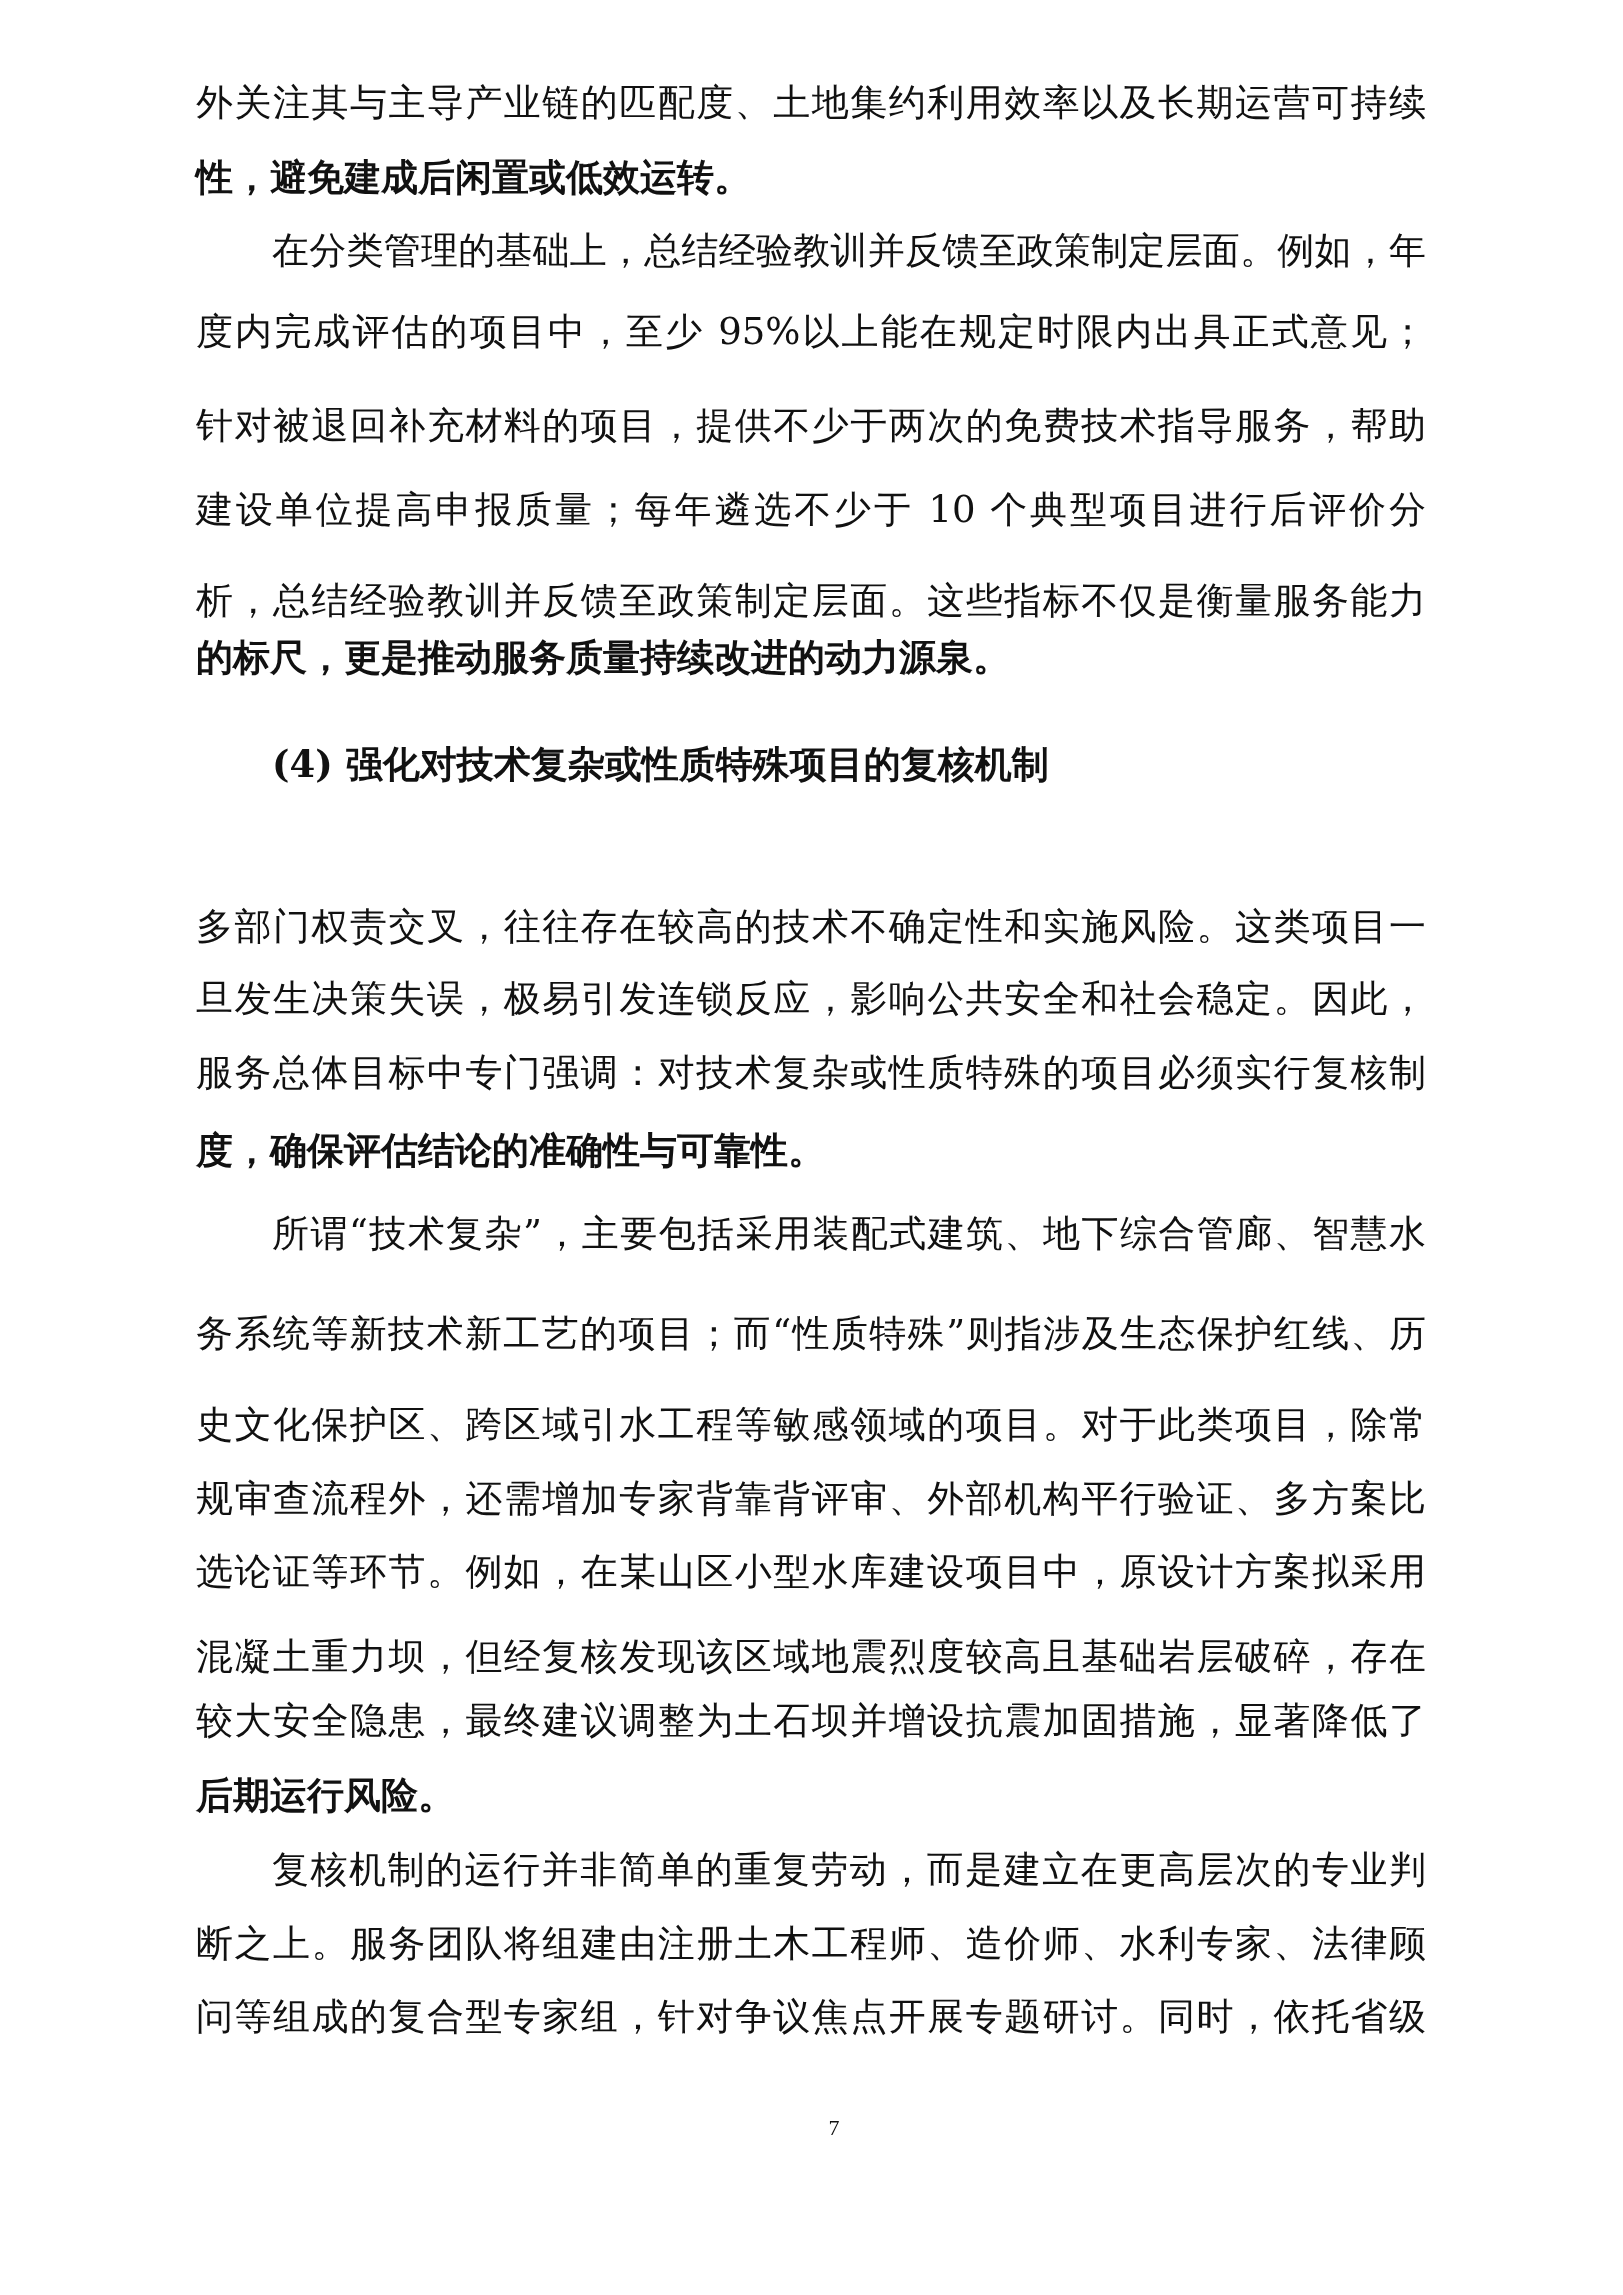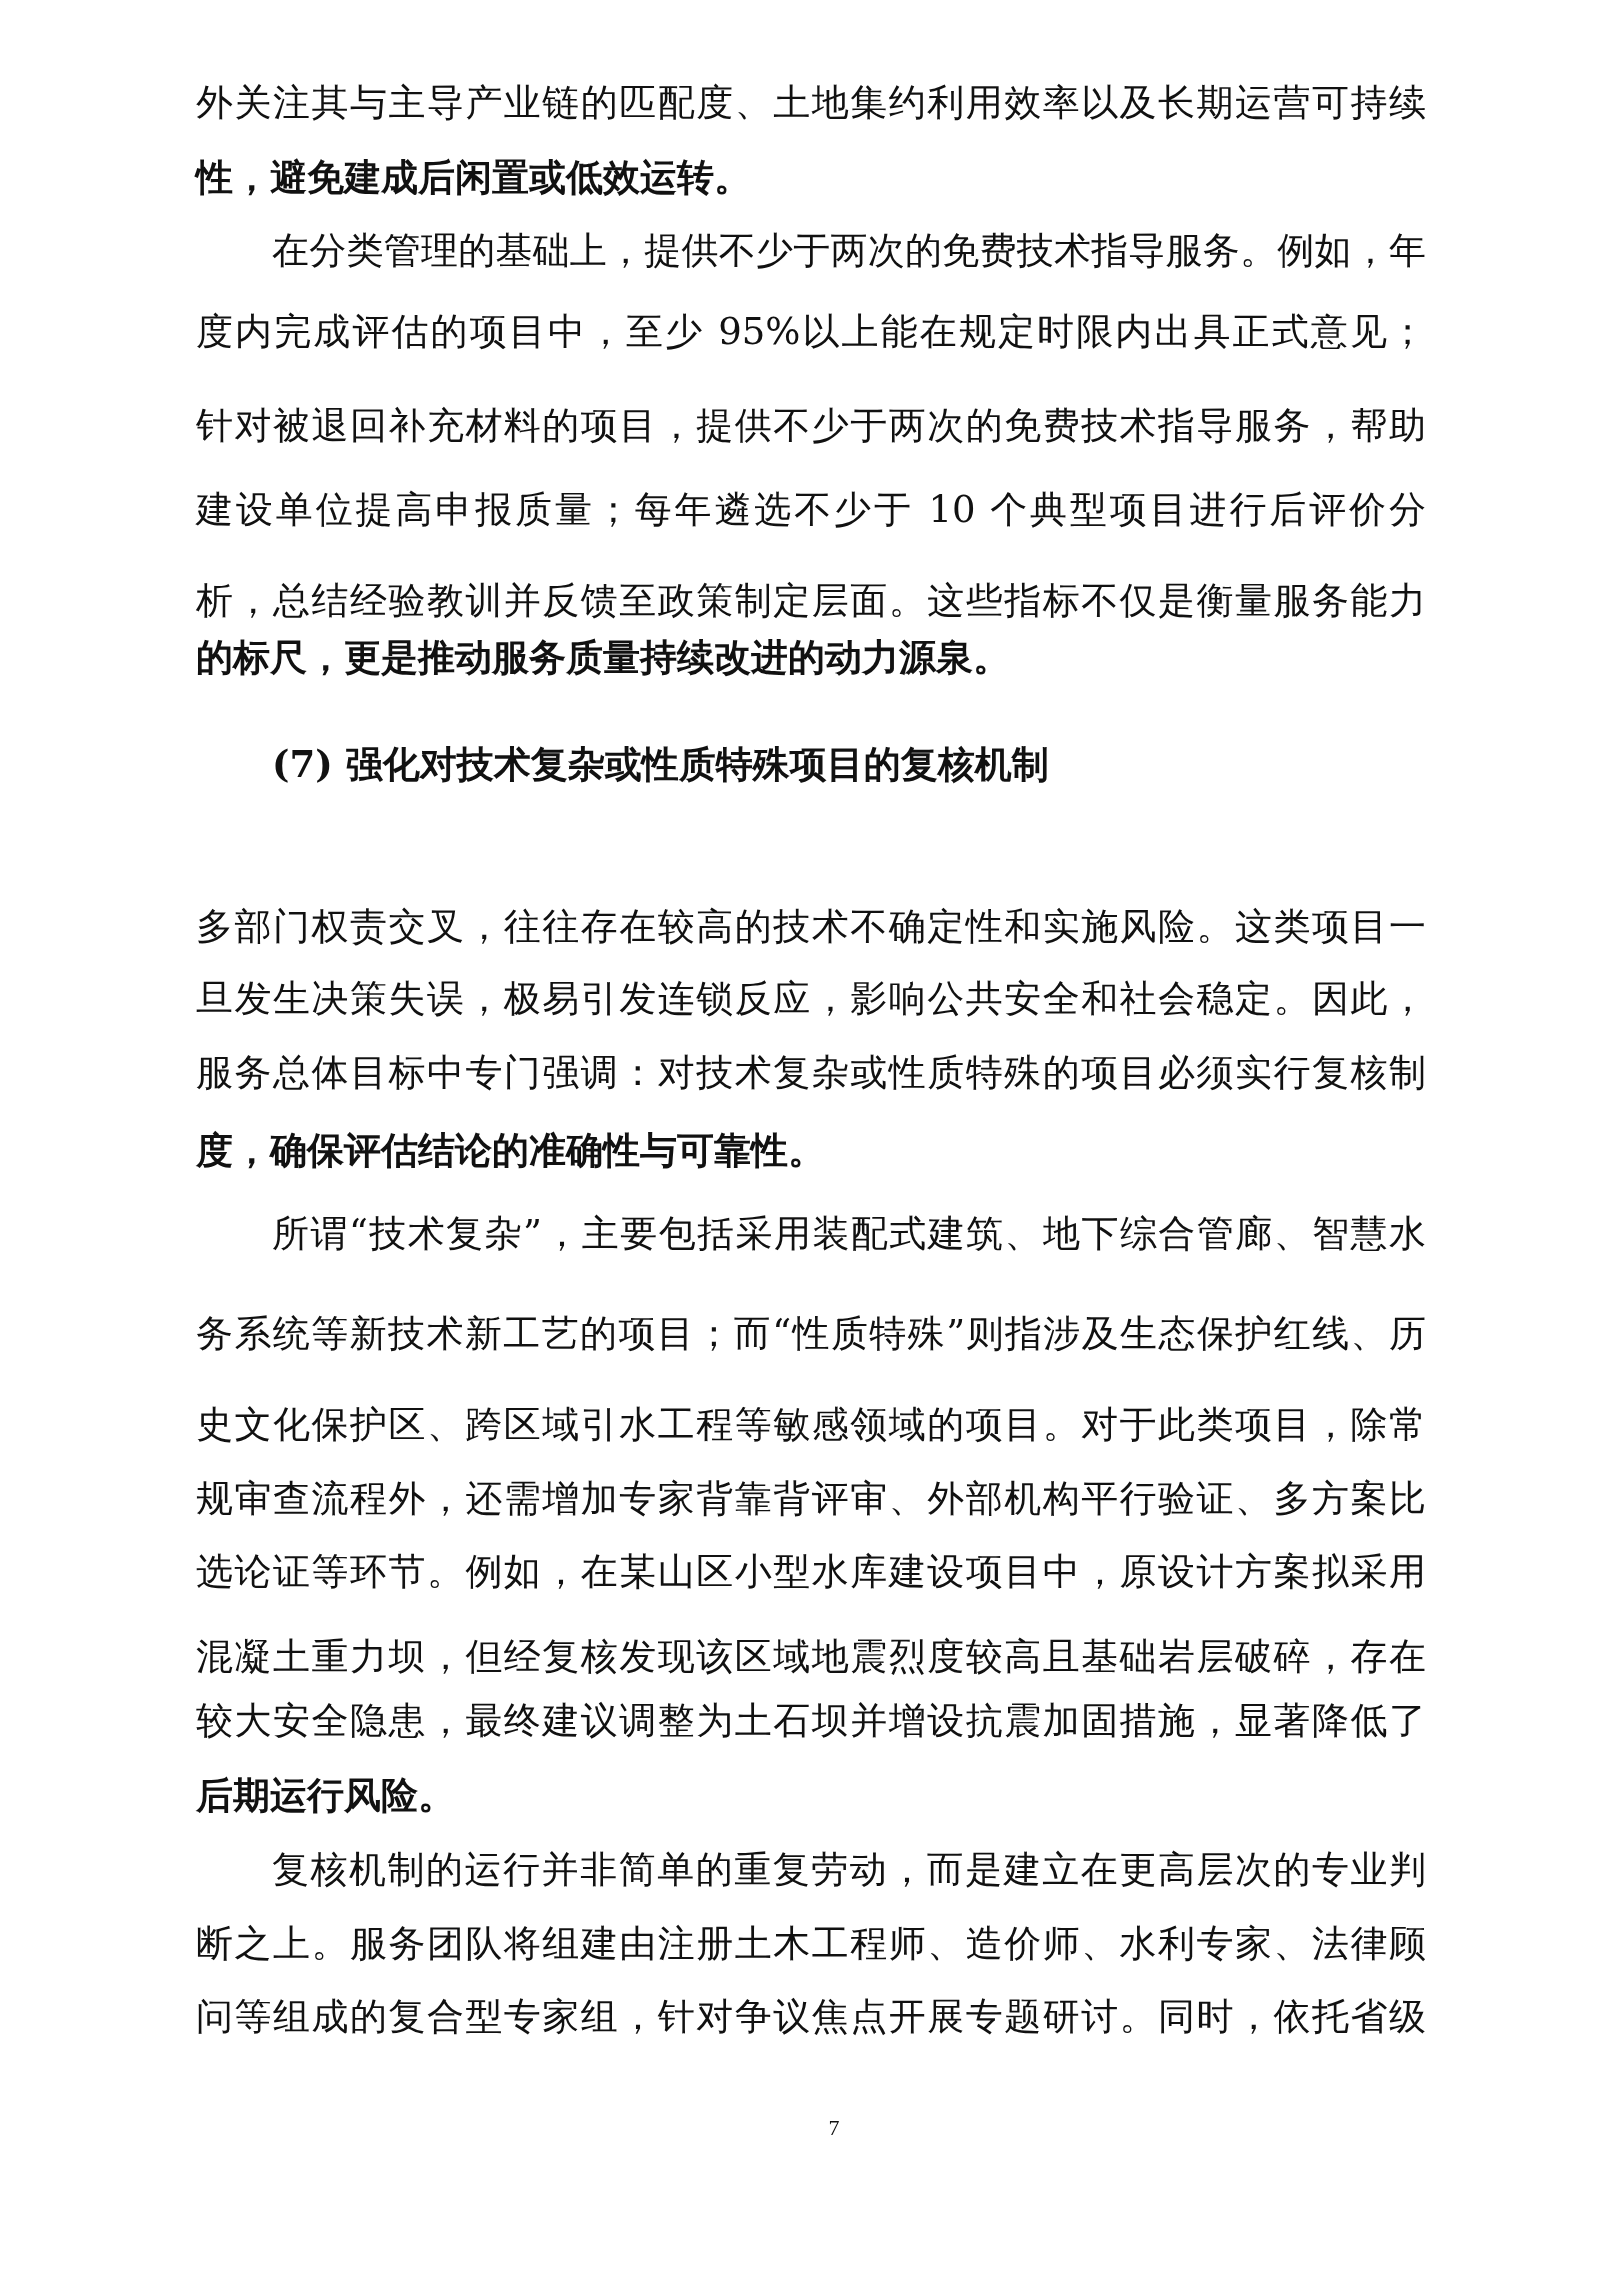--- a/index.html
+++ b/index.html
@@ -34,28 +34,28 @@
   }
 </style>
 </head>
 <body>
 
 <div class="page">
 
   <div class="line full" style="top:82px">外关注其与主导产业链的匹配度、土地集约利用效率以及长期运营可持续</div>
   <div class="line last" style="top:156px">性，避免建成后闲置或低效运转。</div>
 
-  <div class="line full indent" style="top:230px">在分类管理的基础上，提供不少于两次的免费技术指导服务。例如，年</div>
+  <div class="line full indent" style="top:230px">在分类管理的基础上，总结经验教训并反馈至政策制定层面。例如，年</div>
   <div class="line full" style="top:311px">度内完成评估的项目中，至少 95%以上能在规定时限内出具正式意见；</div>
   <div class="line full" style="top:405px">针对被退回补充材料的项目，提供不少于两次的免费技术指导服务，帮助</div>
   <div class="line full" style="top:489px">建设单位提高申报质量；每年遴选不少于 10 个典型项目进行后评价分</div>
   <div class="line full" style="top:580px">析，总结经验教训并反馈至政策制定层面。这些指标不仅是衡量服务能力</div>
   <div class="line last" style="top:636px">的标尺，更是推动服务质量持续改进的动力源泉。</div>
 
-  <div class="line last indent" style="top:743px">(7) 强化对技术复杂或性质特殊项目的复核机制</div>
+  <div class="line last indent" style="top:743px">(4) 强化对技术复杂或性质特殊项目的复核机制</div>
 
   <div class="line full" style="top:906px">多部门权责交叉，往往存在较高的技术不确定性和实施风险。这类项目一</div>
   <div class="line full" style="top:978px">旦发生决策失误，极易引发连锁反应，影响公共安全和社会稳定。因此，</div>
   <div class="line full" style="top:1052px">服务总体目标中专门强调：对技术复杂或性质特殊的项目必须实行复核制</div>
   <div class="line last" style="top:1129px">度，确保评估结论的准确性与可靠性。</div>
 
   <div class="line full indent" style="top:1213px">所谓“技术复杂”，主要包括采用装配式建筑、地下综合管廊、智慧水</div>
   <div class="line full" style="top:1313px">务系统等新技术新工艺的项目；而“性质特殊”则指涉及生态保护红线、历</div>
   <div class="line full" style="top:1404px">史文化保护区、跨区域引水工程等敏感领域的项目。对于此类项目，除常</div>
   <div class="line full" style="top:1478px">规审查流程外，还需增加专家背靠背评审、外部机构平行验证、多方案比</div>

